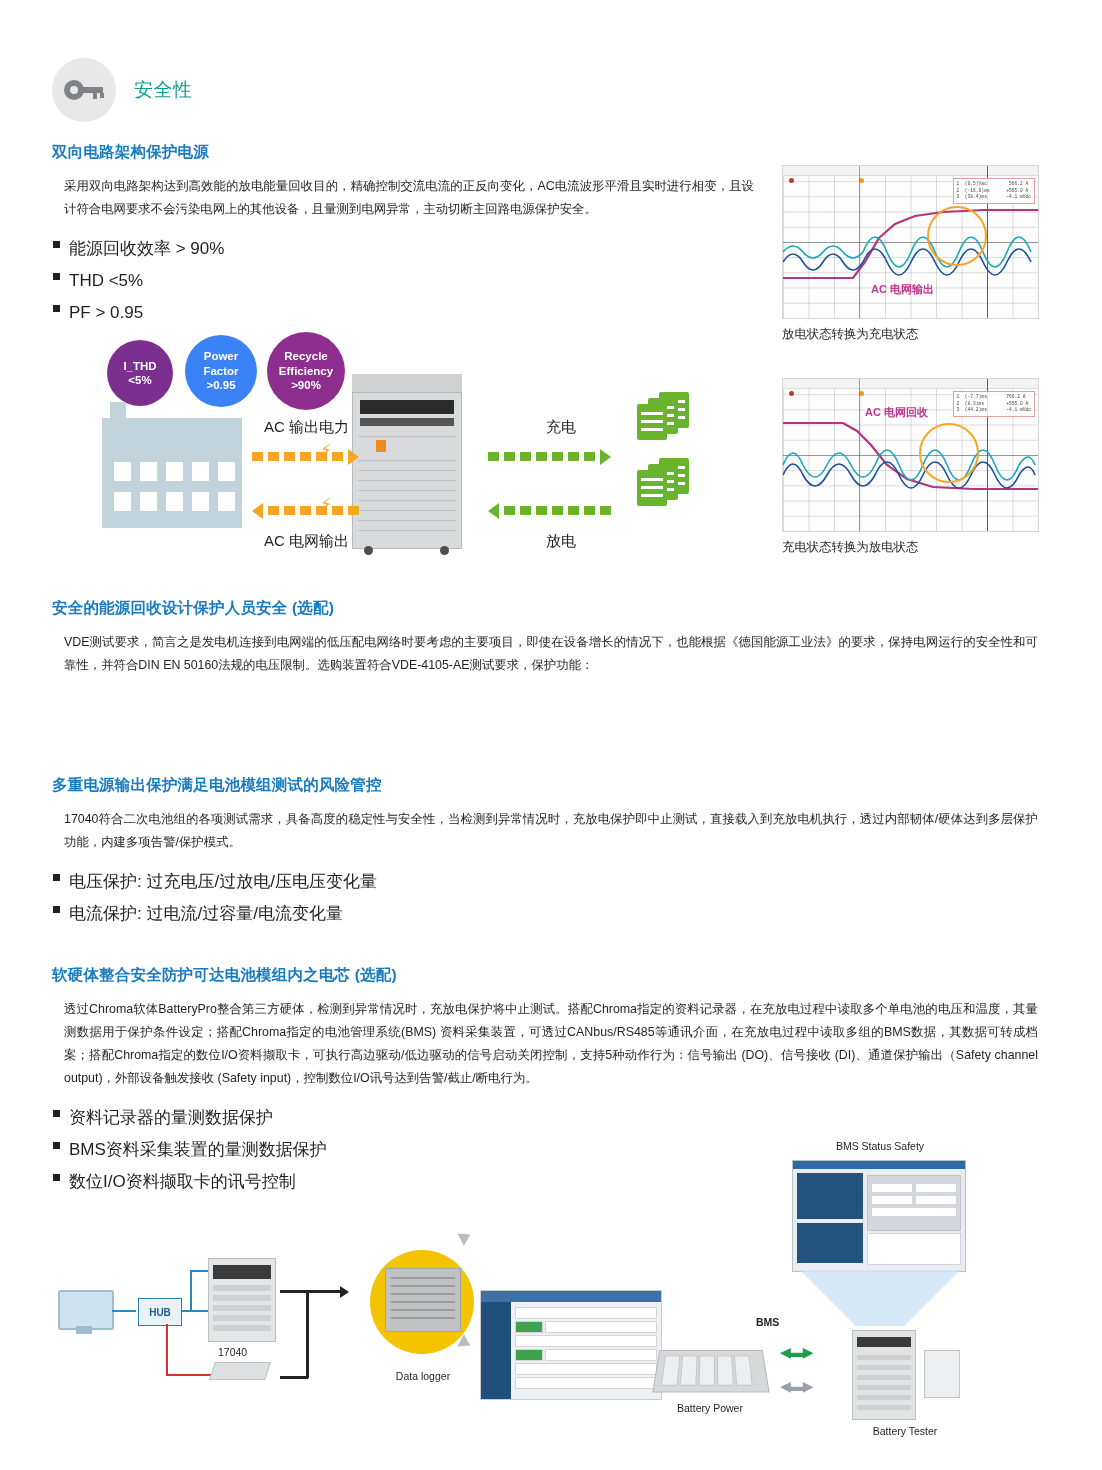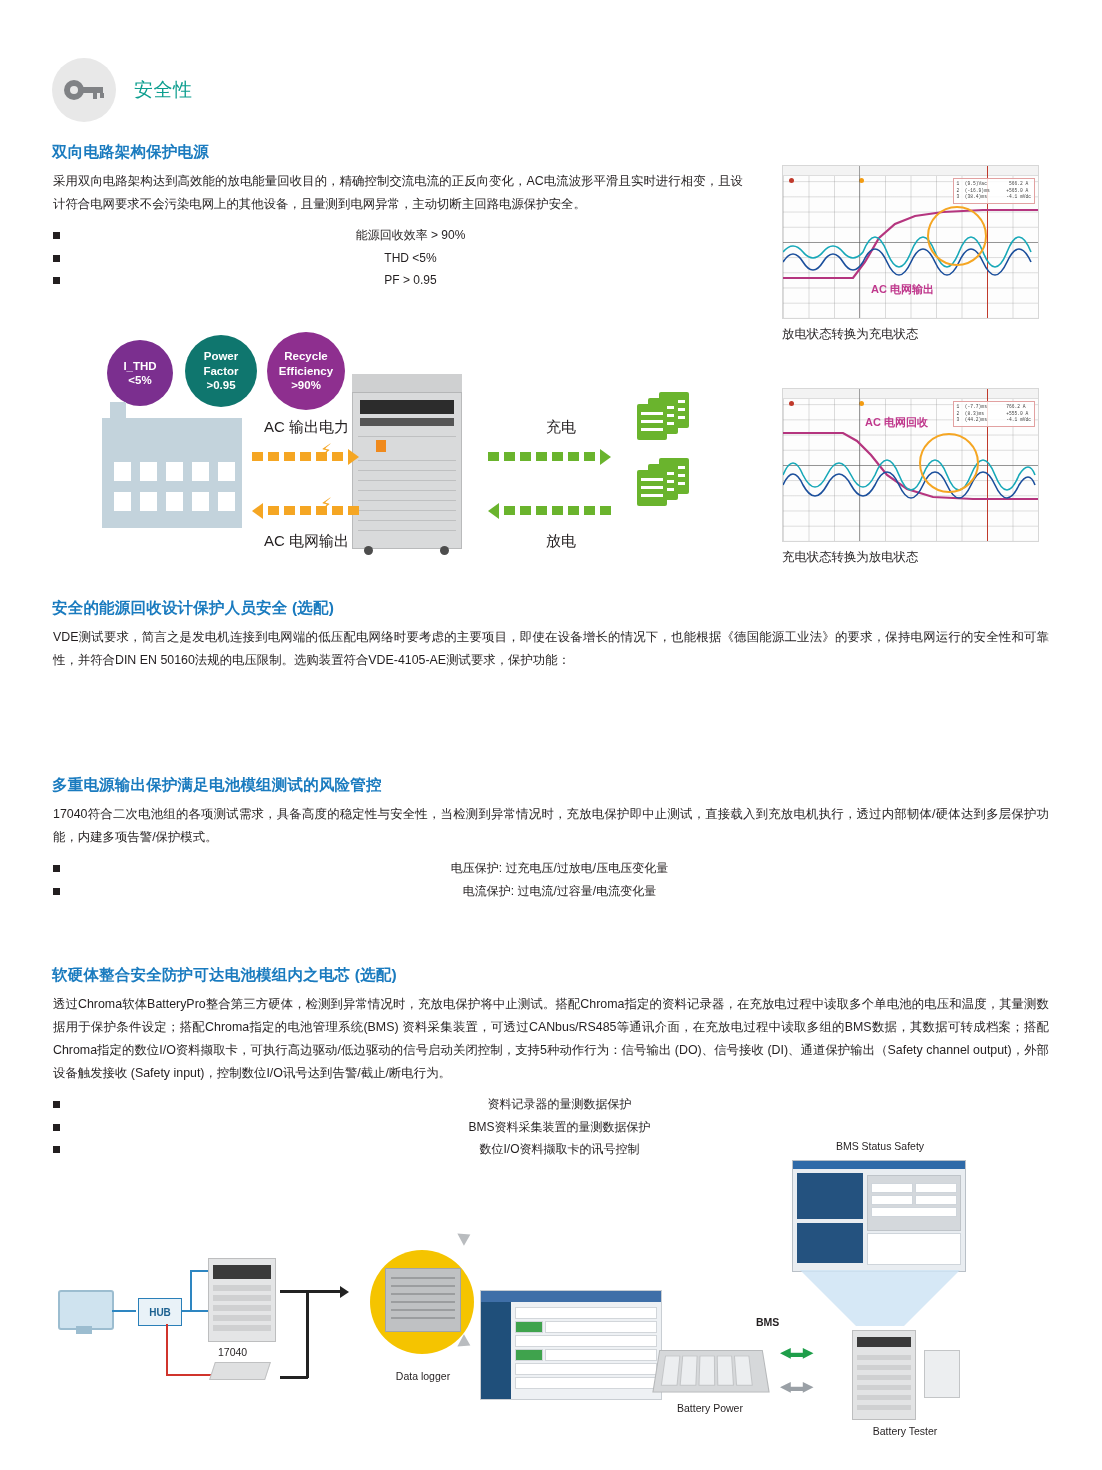--- a/index.html
+++ b/index.html
@@ -17,25 +17,25 @@
   .sec-header{position:absolute;left:52px;top:58px;display:flex;align-items:center;gap:18px;}
   .key-badge{width:64px;height:64px;border-radius:50%;background:#e8e8e8;display:flex;align-items:center;justify-content:center;}
   .key-badge svg{display:block;}
   .sec-title{font-size:19px;color:#0d9e8f;letter-spacing:.5px;}
 
   
   h2.blk-title{
     font-size:15.5px;color:#1a7bbf;font-weight:bold;margin:0 0 7px 0;letter-spacing:.2px;
   }
   p.blk-body{
-    font-size:12.4px;line-height:1.85;margin:1px;color:#231f20;text-align:justify;
+    font-size:12.4px;line-height:1.85;margin:12px;color:#231f20;text-align:justify;
   }
   ul.bullets{list-style:none;margin:8px 0 0 0;padding:0;}
   ul.bullets li{
-    font-size:12px;line-height:1.9;color:#231f20;position:relative;padding-left:17px;text-align:center;
+    font-size:17px;line-height:1.9;color:#231f20;position:relative;padding-left:17px;
   }
   ul.bullets li:before{
     content:"";position:absolute;left:1px;top:8px;width:7px;height:7px;background:#231f20;
   }
 
   
   .blk1{position:absolute;left:52px;top:142px;width:700px;}
   .blk1 p.blk-body{width:690px;}
 
   
@@ -66,21 +66,21 @@
   }
   .scope-cap{font-size:12.4px;color:#231f20;margin-top:7px;}
 
   
   .diagram1{position:absolute;left:52px;top:330px;width:700px;height:250px;}
   .circle-badge{
     position:absolute;border-radius:50%;color:#fff;display:flex;flex-direction:column;
     align-items:center;justify-content:center;text-align:center;font-weight:bold;
   }
   .c-thd{left:55px;top:10px;width:66px;height:66px;background:#7b2f8f;font-size:11.5px;line-height:1.25;}
-  .c-pf{left:133px;top:5px;width:72px;height:72px;background:#0f766e;font-size:11.5px;line-height:1.25;}
+  .c-pf{left:133px;top:5px;width:72px;height:72px;background:#3b82f6;font-size:11.5px;line-height:1.25;}
   .c-re{left:215px;top:2px;width:78px;height:78px;background:#8e2f8f;font-size:11.5px;line-height:1.25;}
 
   .factory{position:absolute;left:50px;top:88px;width:140px;height:110px;}
   .fac-roof{position:absolute;left:0;top:0;width:140px;height:26px;background:#c3d3dc;}
   .fac-roof:after{content:"";position:absolute;left:8px;top:-16px;width:16px;height:16px;background:#c3d3dc;}
   .fac-body{position:absolute;left:0;top:26px;width:140px;height:84px;background:#c3d3dc;}
   .fac-win{position:absolute;width:17px;height:19px;background:#ffffff;}
 
   .instrument{position:absolute;left:300px;top:44px;width:110px;height:175px;}
   .instr-body{position:absolute;inset:0;background:#d9dadb;border:1px solid #b9babb;}
@@ -203,21 +203,21 @@
       </svg>
       <div class="circle-hl" style="left:144px;top:40px;width:56px;height:56px;"></div>
       <div class="meas">1  (9.5)Vac        566.2 A
 2  (-16.9)ms      +565.0 A
 3  (38.4)ms       -4.1 mVdc</div>
       <div class="scope-label" style="left:88px;top:116px;">AC 电网输出</div>
     </div>
     <div class="scope-cap">放电状态转换为充电状态</div>
   </div>
 
-  <div class="scope-wrap" style="left:782px;top:388px;">
+  <div class="scope-wrap" style="left:782px;top:378px;">
     <div class="scope">
       <div class="grid"></div>
       <div class="topbar"></div>
       <div class="dot" style="left:6px;background:#c0392b;"></div>
       <div class="dot" style="left:76px;background:#f39c12;"></div>
       <div class="axis-v" style="left:76px;"></div>
       <div class="axis-v" style="left:204px;background:#c0392b;"></div>
       <div class="axis-h" style="top:76px;"></div>
       <svg width="255" height="152" style="position:absolute;left:0;top:0;">
         <path d="M0,44 L60,44 L74,52 L88,66 L104,86 L124,100 L150,108 L190,110 L255,110" stroke="#b5357f" stroke-width="2.2" fill="none"></path>

